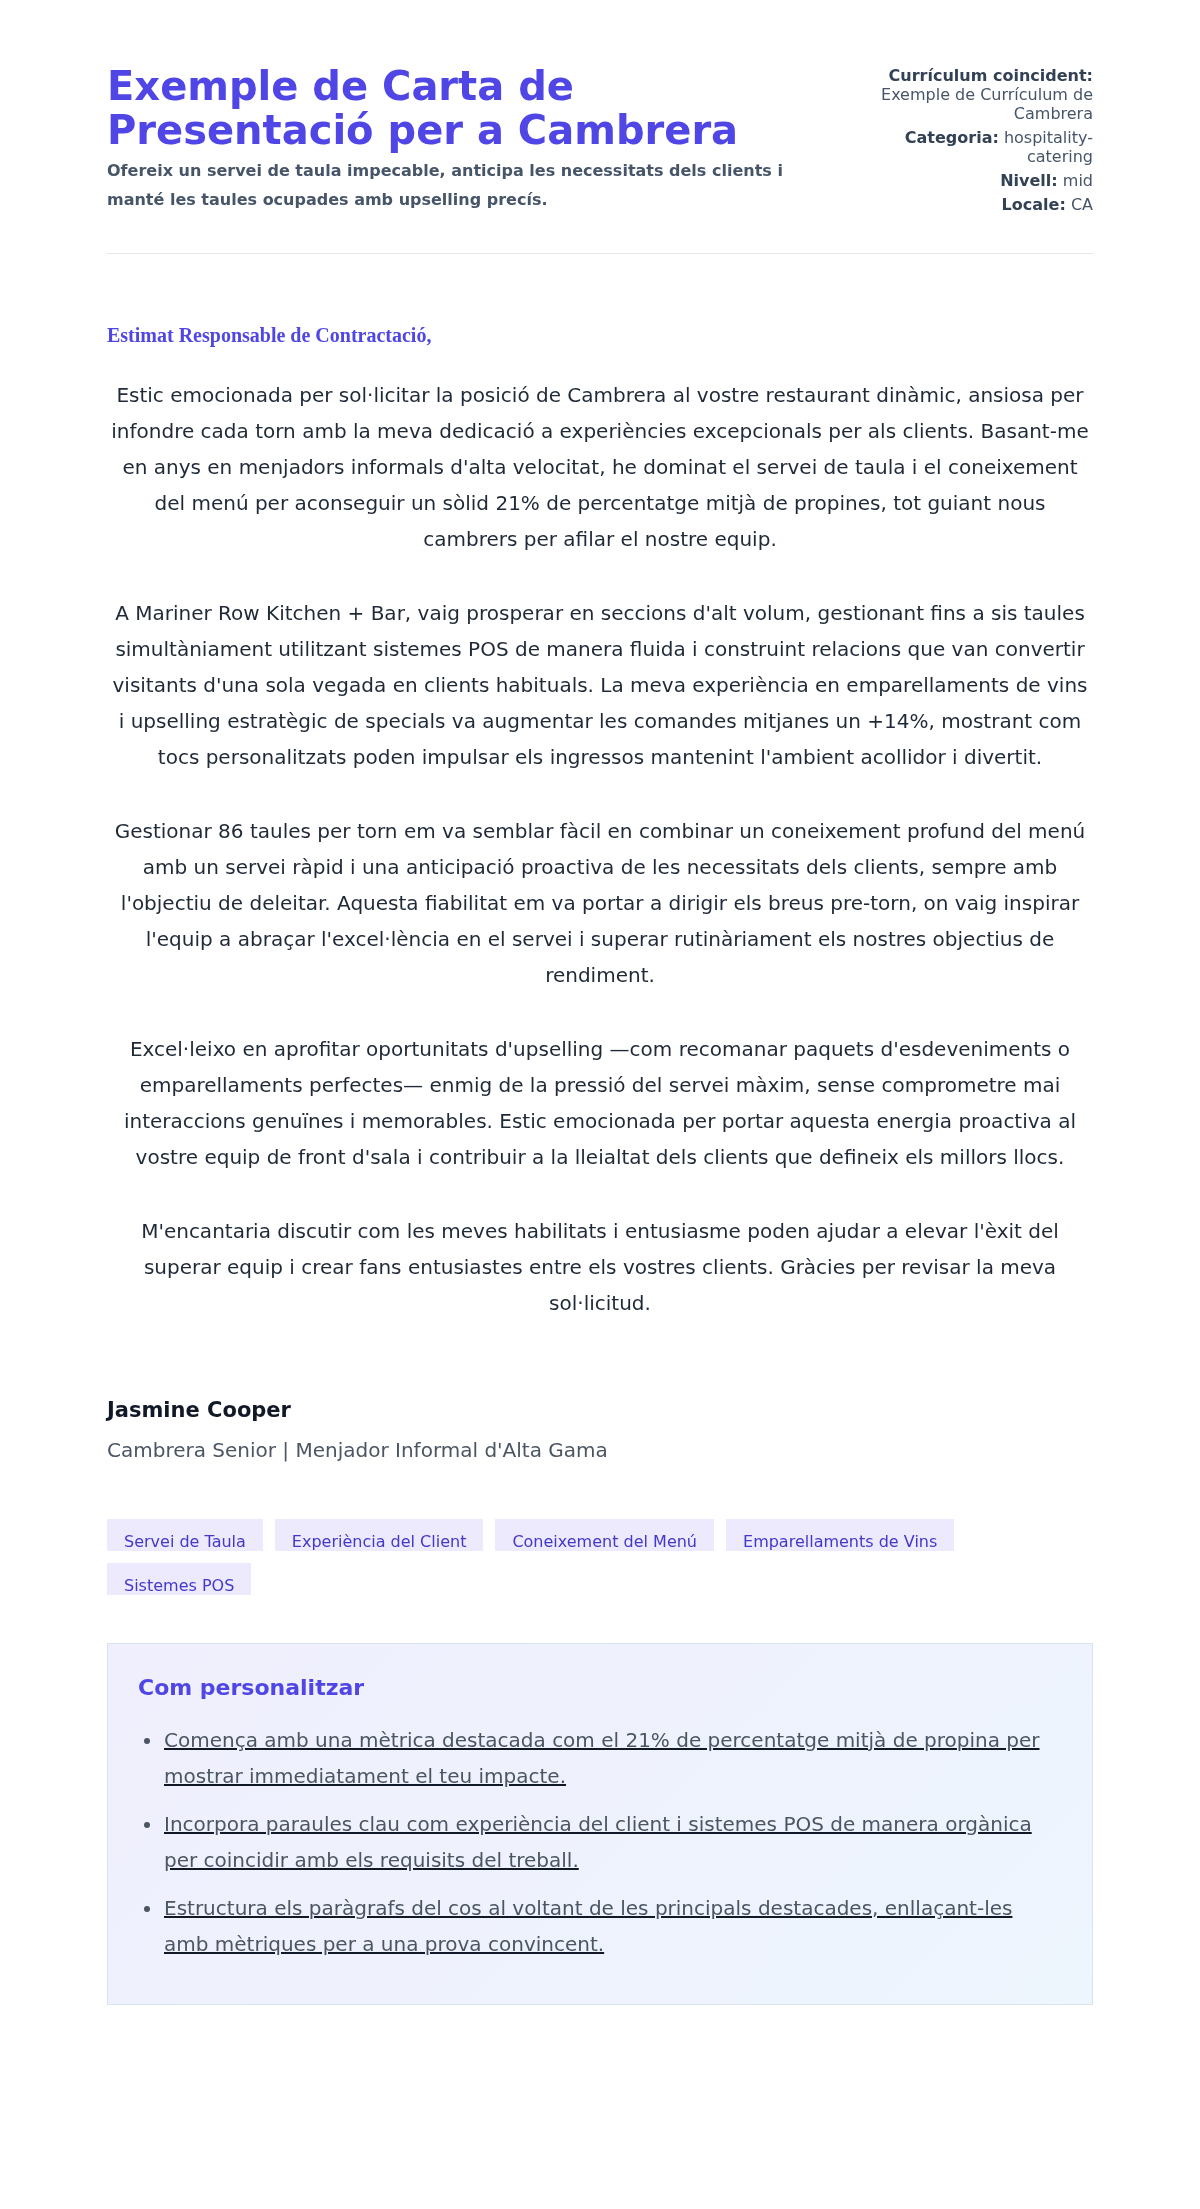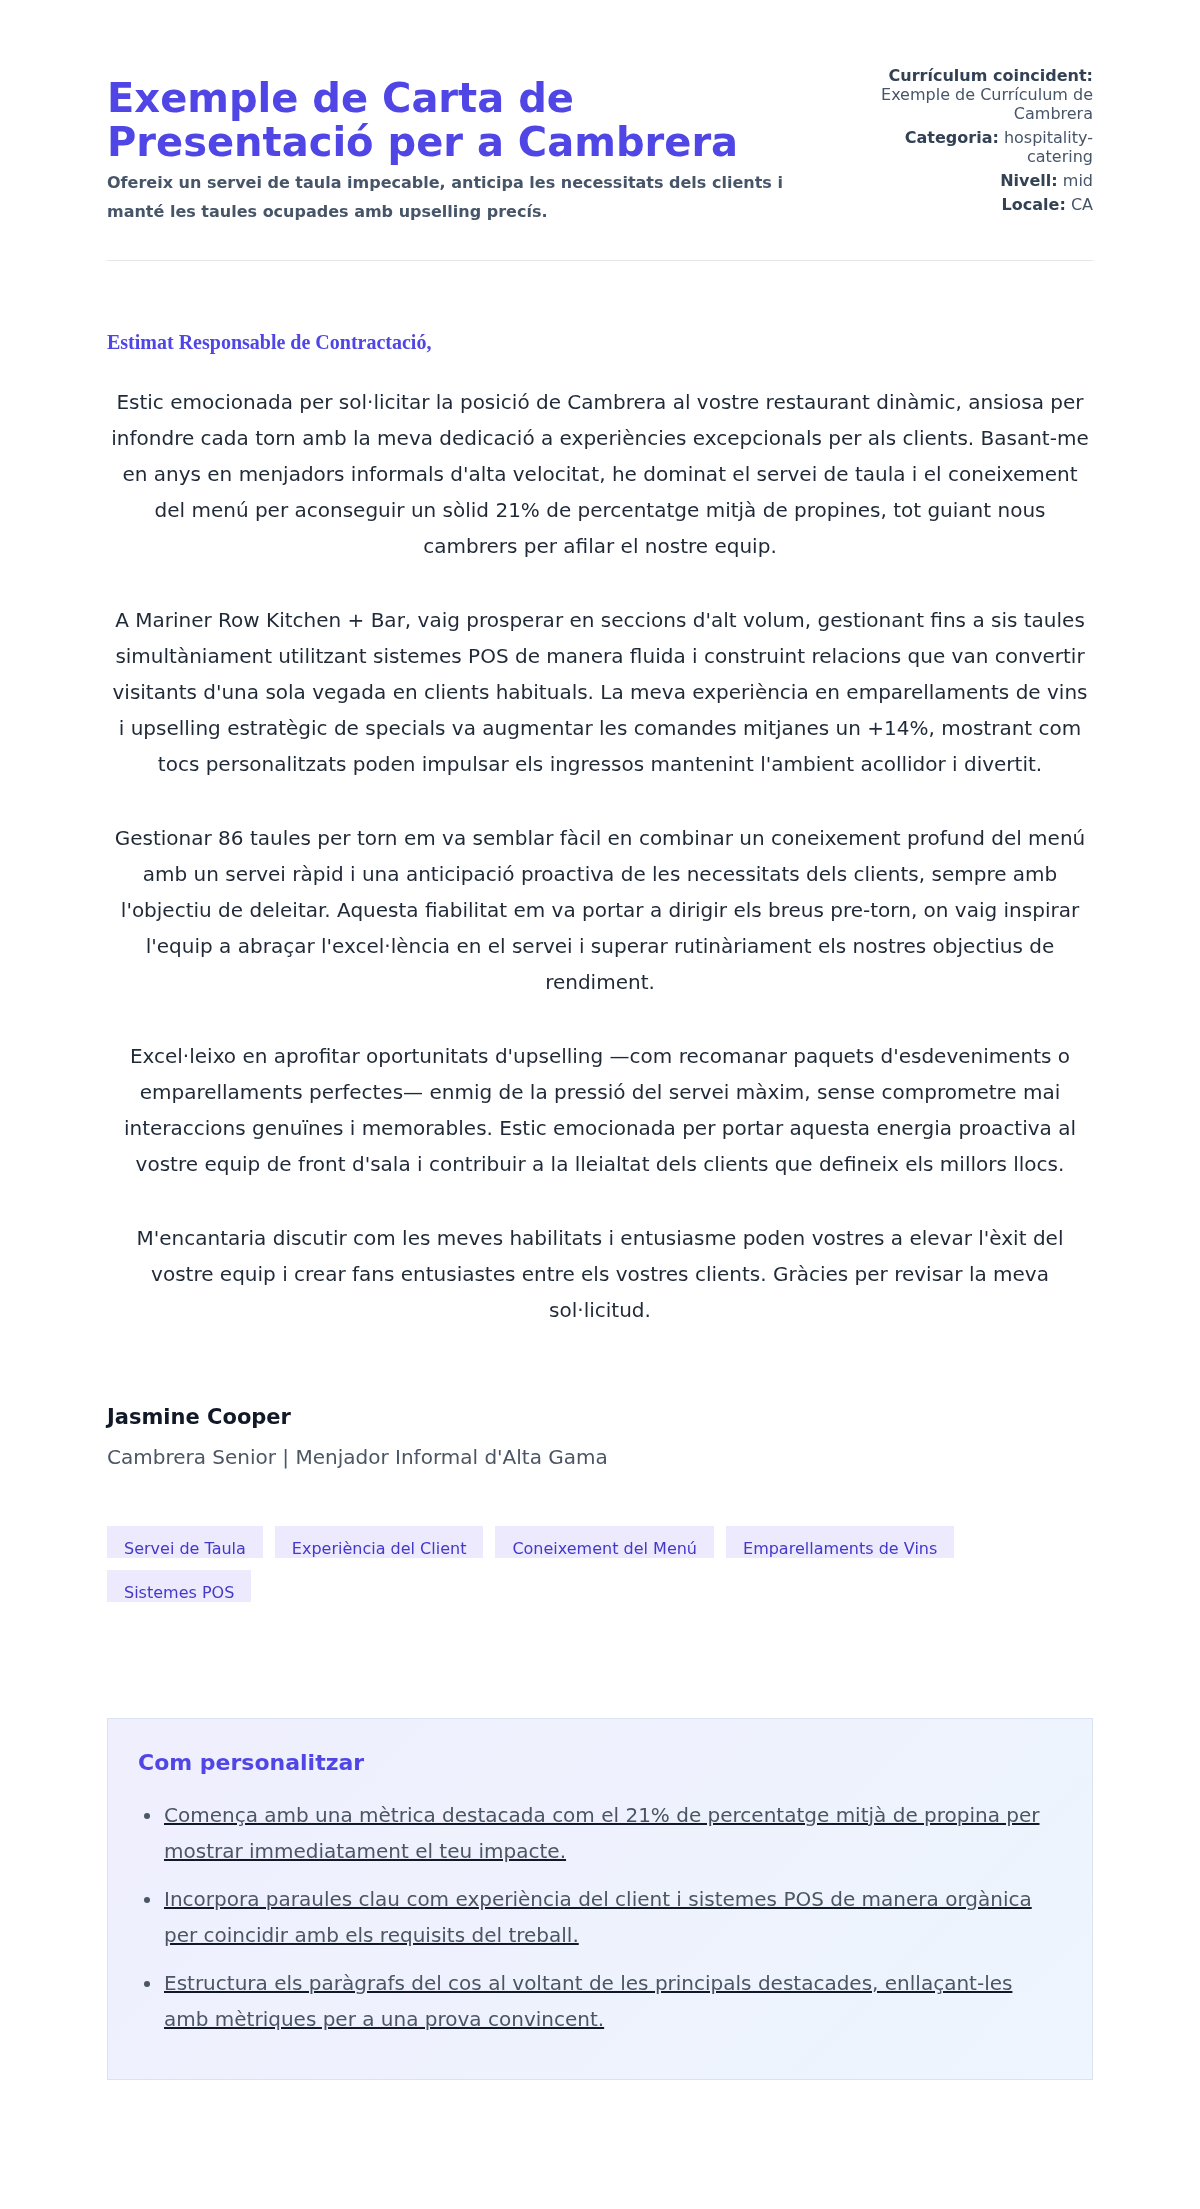--- a/index.html
+++ b/index.html
@@ -13,21 +13,21 @@
   .page {
     padding: 64px 107px 60px 107px;
   }
   .header {
     display: flex;
     justify-content: space-between;
     align-items: flex-start;
     padding-bottom: 34px;
     border-bottom: 1px solid #e5e7eb;
   }
-  .header-left { width: 730px; margin-top: 12px; }
+  .header-left { width: 730px; }
   .title {
     font-size: 40px;
     line-height: 44px;
     font-weight: bold;
     color: #4f46e5;
   }
   .subtitle {
     font-size: 16px;
     line-height: 29px;
     font-weight: bold;
@@ -82,21 +82,21 @@
   }
   .tag {
     background: #eceafc;
     color: #4338ca;
     font-size: 16px;
     padding: 0 17px;
     height: 32px;
     line-height: 45px;
   }
   .tips {
-    margin-top: 116px;
+    margin-top: 48px;
     border: 1px solid #dbe2f0;
     background: linear-gradient(135deg, #f0effd 0%, #edf5fd 100%);
     padding: 30px 30px 30px 30px;
   }
   .tips-title {
     font-size: 22px;
     font-weight: bold;
     color: #4f46e5;
     line-height: 28px;
   }
@@ -154,21 +154,21 @@
     </div>
   </header>
 
   <div class="salutation">Estimat Responsable de Contractació,</div>
 
   <section class="body">
     <p class="para">Estic emocionada per sol·licitar la posició de Cambrera al vostre restaurant dinàmic, ansiosa per infondre cada torn amb la meva dedicació a experiències excepcionals per als clients. Basant-me en anys en menjadors informals d'alta velocitat, he dominat el servei de taula i el coneixement del menú per aconseguir un sòlid 21% de percentatge mitjà de propines, tot guiant nous cambrers per afilar el nostre equip.</p>
     <p class="para">A Mariner Row Kitchen + Bar, vaig prosperar en seccions d'alt volum, gestionant fins a sis taules simultàniament utilitzant sistemes POS de manera fluida i construint relacions que van convertir visitants d'una sola vegada en clients habituals. La meva experiència en emparellaments de vins i upselling estratègic de specials va augmentar les comandes mitjanes un +14%, mostrant com tocs personalitzats poden impulsar els ingressos mantenint l'ambient acollidor i divertit.</p>
     <p class="para">Gestionar 86 taules per torn em va semblar fàcil en combinar un coneixement profund del menú amb un servei ràpid i una anticipació proactiva de les necessitats dels clients, sempre amb l'objectiu de deleitar. Aquesta fiabilitat em va portar a dirigir els breus pre-torn, on vaig inspirar l'equip a abraçar l'excel·lència en el servei i superar rutinàriament els nostres objectius de rendiment.</p>
     <p class="para">Excel·leixo en aprofitar oportunitats d'upselling —com recomanar paquets d'esdeveniments o emparellaments perfectes— enmig de la pressió del servei màxim, sense comprometre mai interaccions genuïnes i memorables. Estic emocionada per portar aquesta energia proactiva al vostre equip de front d'sala i contribuir a la lleialtat dels clients que defineix els millors llocs.</p>
-    <p class="para">M'encantaria discutir com les meves habilitats i entusiasme poden vostres a elevar l'èxit del vostre equip i crear fans entusiastes entre els vostres clients. Gràcies per revisar la meva sol·licitud.</p>
+    <p class="para">M'encantaria discutir com les meves habilitats i entusiasme poden ajudar a elevar l'èxit del superar equip i crear fans entusiastes entre els vostres clients. Gràcies per revisar la meva sol·licitud.</p>
   </section>
 
   <section class="signature">
     <div class="sig-name">Jasmine Cooper</div>
     <div class="sig-title">Cambrera Senior | Menjador Informal d'Alta Gama</div>
   </section>
 
   <section class="tags">
     <span class="tag">Servei de Taula</span>
     <span class="tag">Experiència del Client</span>

